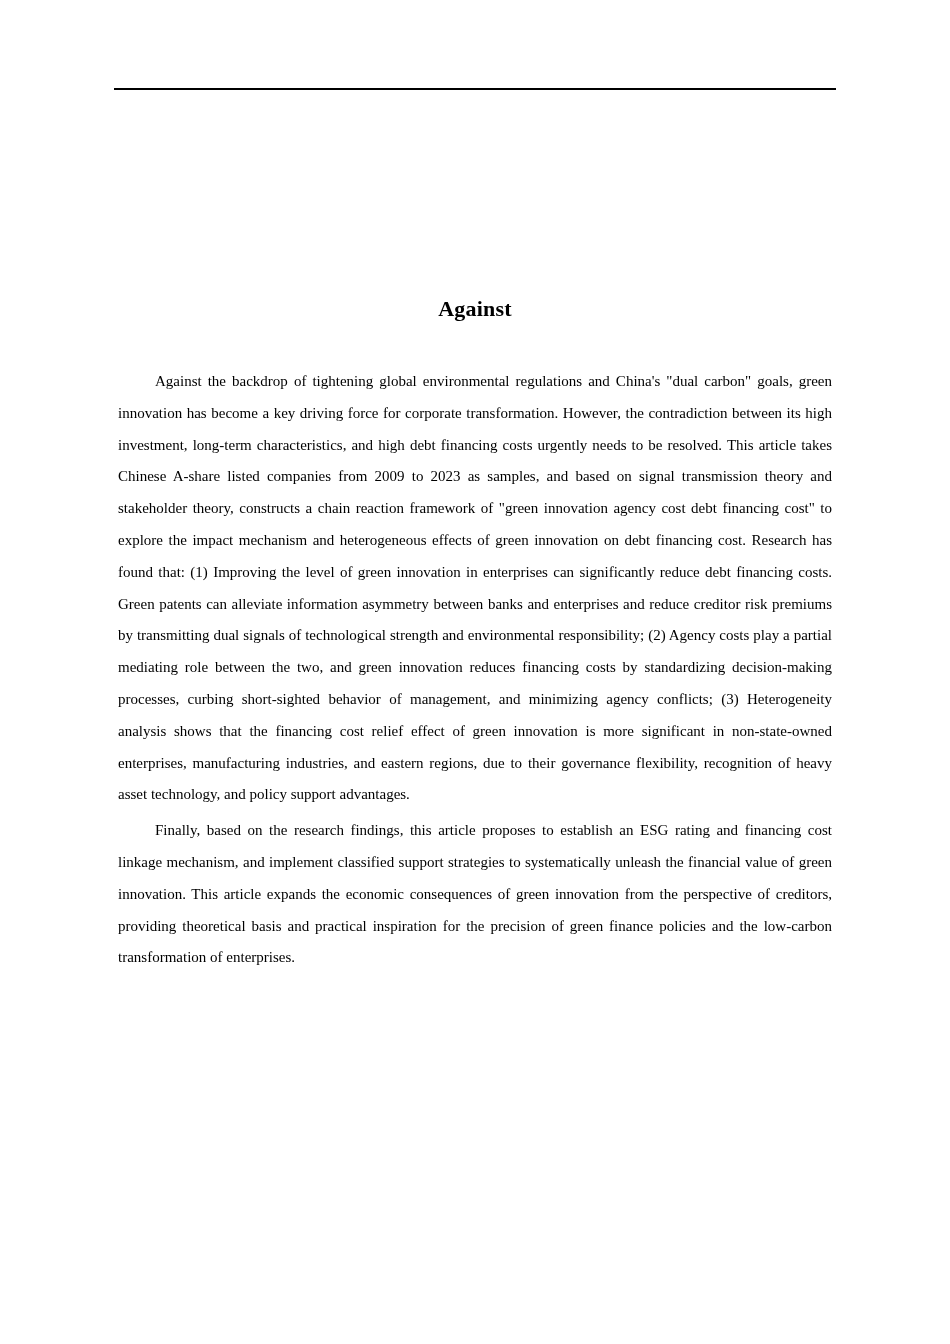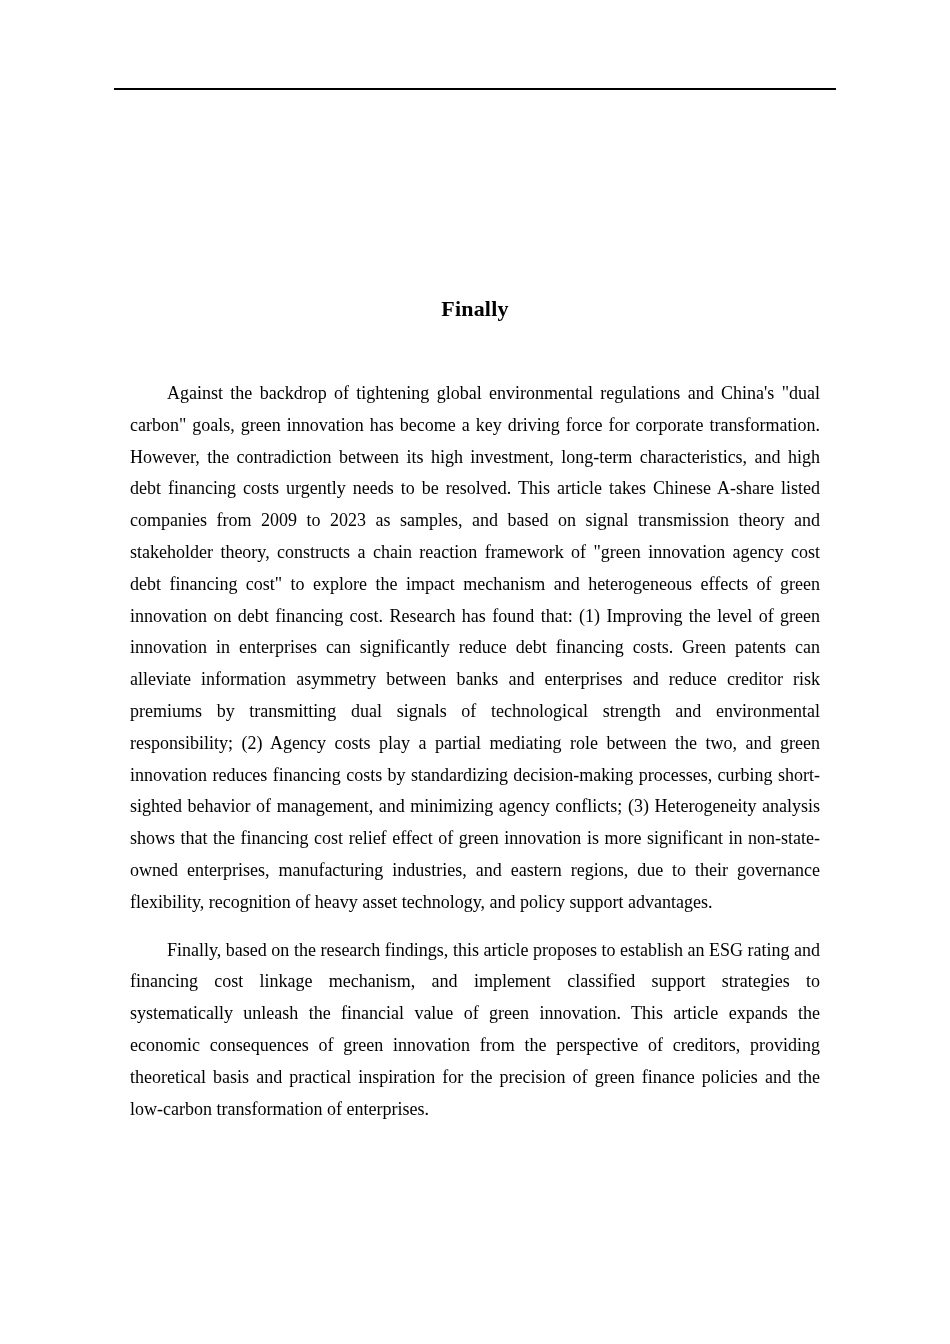--- a/index.html
+++ b/index.html
@@ -54,23 +54,23 @@
     left: 0;
     width: 722px;
   }
   .abstract-body {
     position: absolute;
     top: 362px;
     left: 0;
     width: 722px;
   }
   .para {
-    margin: 16px;
+    margin: 4px;
     padding: 0;
-    font-size: 18px;
+    font-size: 15px;
     line-height: 31.8px;
     text-align: justify;
     text-justify: inter-word;
     text-indent: 37px;
     hyphens: none;
     word-spacing: 0px;
   }
   .para + .para {
     margin-top: 0;
   }
@@ -78,21 +78,21 @@
 </head>
 <body>
 
 <div class="page">
 
   <div class="header-zone">
     <div class="header-rule"></div>
   </div>
 
   <div class="content">
-    <h1 class="doc-title">Finally</h1>
+    <h1 class="doc-title">Against</h1>
 
     <div class="abstract-body">
       <p class="para">Against the backdrop of tightening global environmental regulations and China's "dual carbon" goals, green innovation has become a key driving force for corporate transformation. However, the contradiction between its high investment, long-term characteristics, and high debt financing costs urgently needs to be resolved. This article takes Chinese A-share listed companies from 2009 to 2023 as samples, and based on signal transmission theory and stakeholder theory, constructs a chain reaction framework of "green innovation agency cost debt financing cost" to explore the impact mechanism and heterogeneous effects of green innovation on debt financing cost. Research has found that: (1) Improving the level of green innovation in enterprises can significantly reduce debt financing costs. Green patents can alleviate information asymmetry between banks and enterprises and reduce creditor risk premiums by transmitting dual signals of technological strength and environmental responsibility; (2) Agency costs play a partial mediating role between the two, and green innovation reduces financing costs by standardizing decision-making processes, curbing short-sighted behavior of management, and minimizing agency conflicts; (3) Heterogeneity analysis shows that the financing cost relief effect of green innovation is more significant in non-state-owned enterprises, manufacturing industries, and eastern regions, due to their governance flexibility, recognition of heavy asset technology, and policy support advantages.</p>
       <p class="para">Finally, based on the research findings, this article proposes to establish an ESG rating and financing cost linkage mechanism, and implement classified support strategies to systematically unleash the financial value of green innovation. This article expands the economic consequences of green innovation from the perspective of creditors, providing theoretical basis and practical inspiration for the precision of green finance policies and the low-carbon transformation of enterprises.</p>
     </div>
   </div>
 
 </div>
 
 </body></html>

